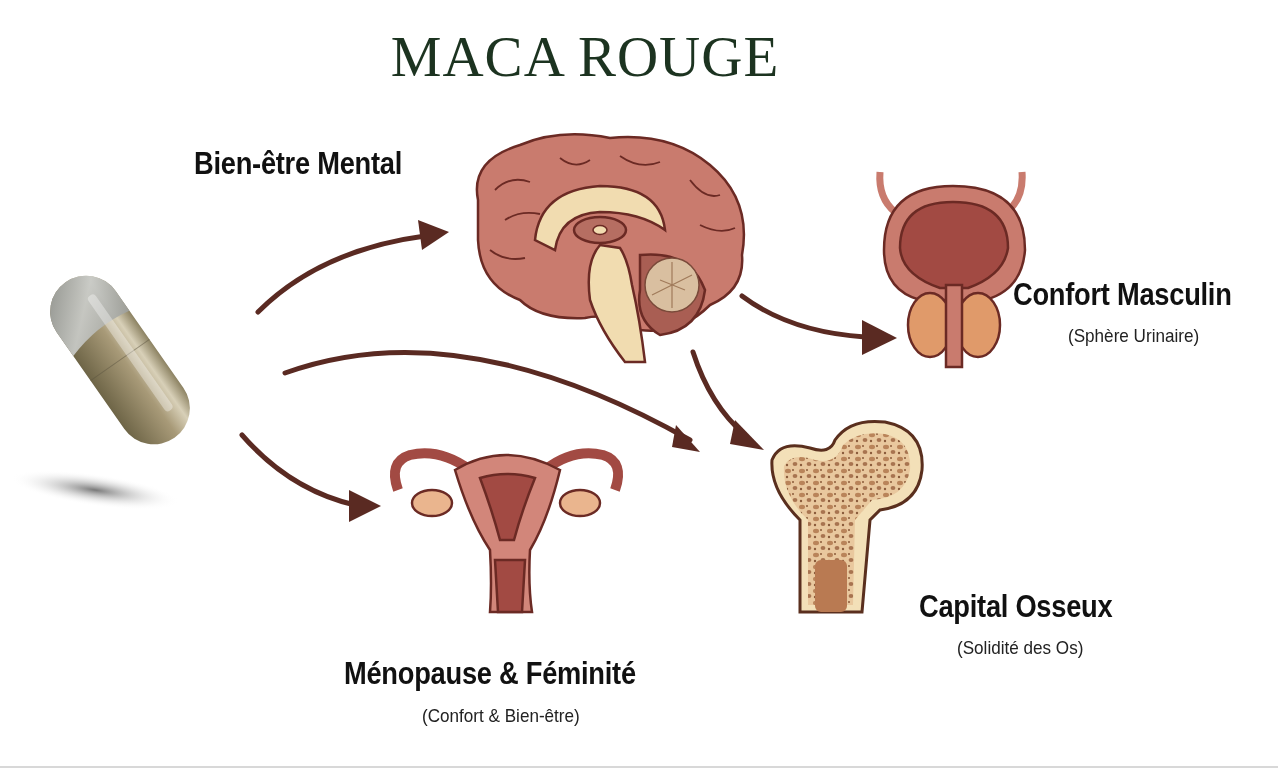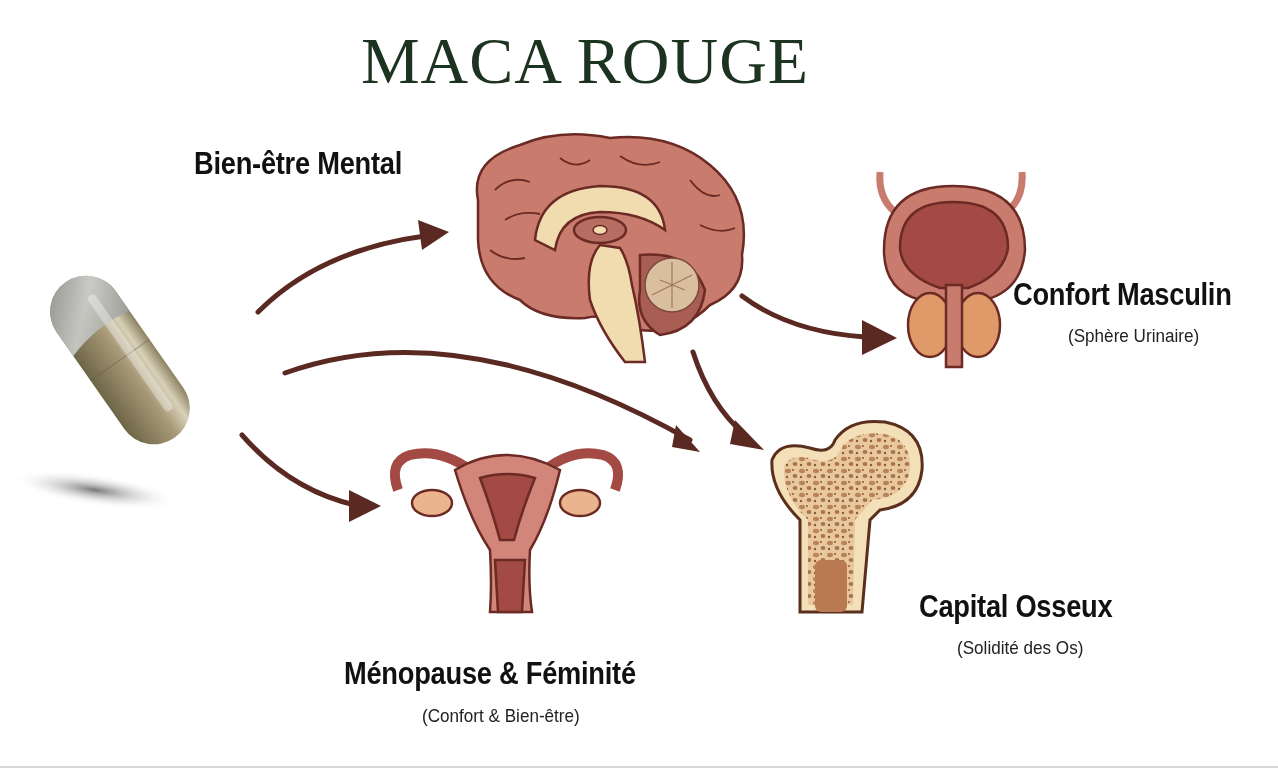--- a/index.html
+++ b/index.html
@@ -1,17 +1,17 @@
 <!DOCTYPE html>
 <html><head>
 <meta charset="utf-8">
 <style>
   html, body { margin:0; padding:0; background:#ffffff; }
   body { width:1278px; height:768px; position:relative; overflow:hidden; font-family:"Liberation Sans", sans-serif; }
-  .title { position:absolute; left:0; width:1170px; top:28px; text-align:center; font-family:"Liberation Serif", "DejaVu Serif", serif; font-size:66px; color:#1c3320; letter-spacing:1px; line-height:1; }
+  .title { position:absolute; left:0; width:1170px; top:28px; text-align:center; font-family:"Liberation Serif", "DejaVu Serif", serif; font-size:57px; color:#1c3320; letter-spacing:1px; line-height:1; }
   .label { position:absolute; font-family:"Liberation Sans", sans-serif; font-weight:bold; font-size:31px; color:#111; white-space:nowrap; transform:scaleX(0.88); transform-origin:left top; letter-spacing:-0.3px; }
   .sub { position:absolute; font-family:"Liberation Sans", sans-serif; font-size:19px; color:#222; white-space:nowrap; transform:scaleX(0.9); transform-origin:left top; }
   svg.art { position:absolute; left:0; top:0; }
   .bottom-line { position:absolute; left:0; bottom:0; width:1278px; height:2px; background:#d8d8d8; }
 </style>
 </head>
 <body>
 
 <div class="title">MACA ROUGE</div>
 

